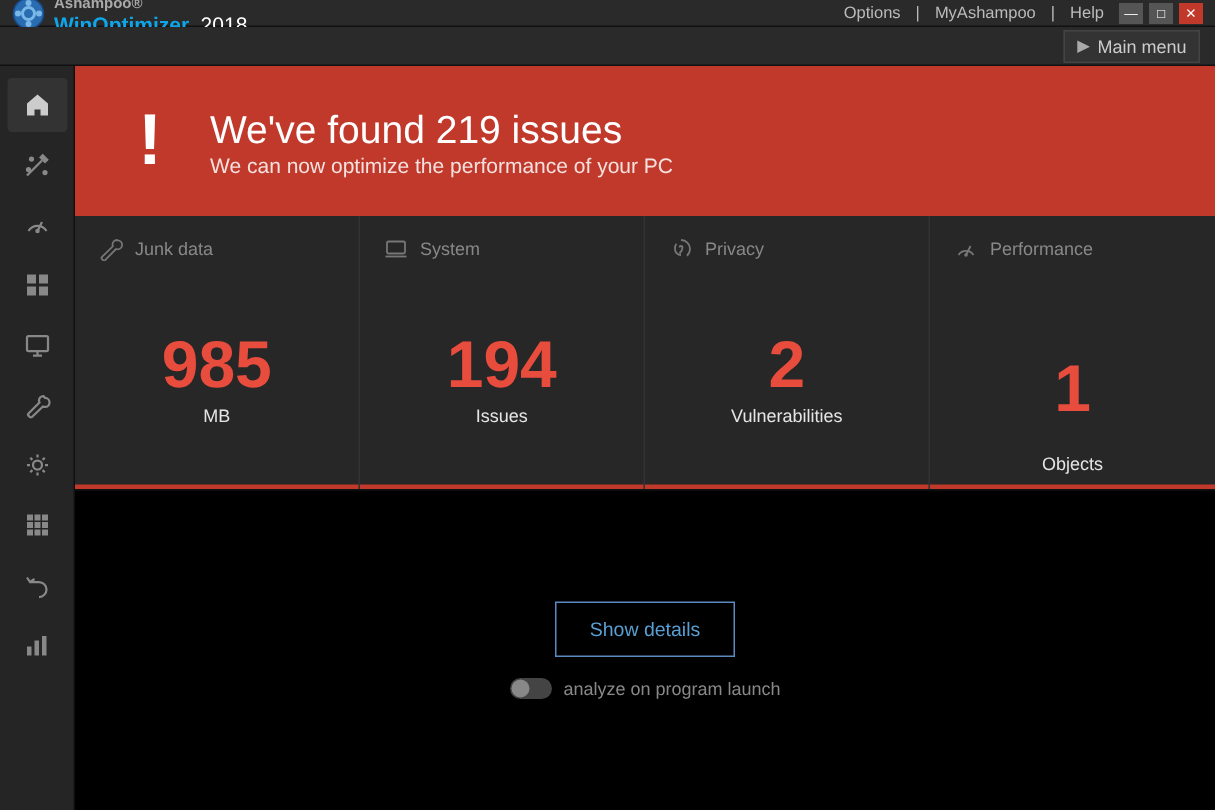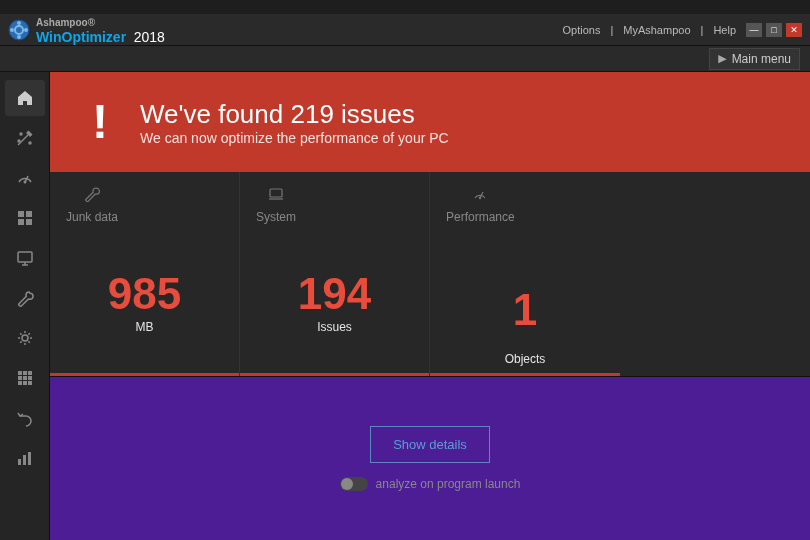--- a/index.html
+++ b/index.html
@@ -9,27 +9,26 @@
       background: #1e1e1e;
       font-family: 'Segoe UI', Arial, sans-serif;
       overflow: hidden;
       display: flex;
       flex-direction: column;
     }
 
     
     .title-bar {
       background: #2a2a2a;
-      height: 32px;
+      height: 18px;
       display: flex;
       align-items: center;
       justify-content: space-between;
       padding: 0 8px;
       border-bottom: 1px solid #111;
-      margin-top: 14px;
     }
     .title-bar-left {
       display: flex;
       align-items: center;
       gap: 6px;
     }
     .app-logo {
       width: 22px;
       height: 22px;
     }
@@ -181,21 +180,20 @@
       position: relative;
     }
     .stat-card:last-child { border-right: none; gap: 20px; }
     .stat-header {
       display: flex;
       align-items: center;
       gap: 8px;
       color: #888;
       font-size: 12px;
       margin-bottom: 4px;
-      flex-direction: column;
     }
     .stat-value {
       color: #e74c3c;
       font-size: 44px;
       font-weight: 600;
       line-height: 1;
       width: 100%;
       text-align: center;
       margin-top: 40px;
     }
@@ -215,21 +213,21 @@
     }
 
     
     .actions-area {
       flex: 1;
       display: flex;
       flex-direction: column;
       align-items: center;
       justify-content: center;
       gap: 14px;
-      background: #4c1d95;
+      background: #000000;
     }
     .action-buttons {
       display: flex;
       gap: 12px;
     }
     .btn-secondary {
       padding: 10px 22px;
       background: transparent;
       border: 1px solid #5a8abf;
       color: #5a9fd4;
@@ -440,20 +438,33 @@
             <rect x="2" y="3" width="12" height="8" rx="1"></rect>
             <line x1="1" y1="13" x2="15" y2="13"></line>
           </svg>
           <span>System</span>
         </div>
         <div class="stat-value">194</div>
         <div class="stat-label">Issues</div>
         <div class="stat-bar"></div>
       </div>
 
+      <div class="stat-card">
+        <div class="stat-header">
+          <svg width="16" height="16" viewBox="0 0 16 16" fill="none" stroke="#777" stroke-width="1.2">
+            <path d="M8 2a6 6 0 0 1 6 6c0 2-1 3.5-2 4.5"></path>
+            <path d="M5 4.5A4 4 0 0 0 4 8c0 2 1.5 4 4 4"></path>
+            <path d="M7 7a1 1 0 0 1 2 0c0 1.5-1 3-2 4"></path>
+          </svg>
+          <span>Privacy</span>
+        </div>
+        <div class="stat-value">2</div>
+        <div class="stat-label">Vulnerabilities</div>
+        <div class="stat-bar"></div>
+      </div>
 
       <div class="stat-card">
         <div class="stat-header">
           <svg width="16" height="16" viewBox="0 0 16 16" fill="none" stroke="#777" stroke-width="1.2">
             <path d="M3 12A6 6 0 0 1 13 12"></path>
             <line x1="8" y1="12" x2="11" y2="6"></line>
             <circle cx="8" cy="12" r="1.2" fill="#777" stroke="none"></circle>
           </svg>
           <span>Performance</span>
         </div>

